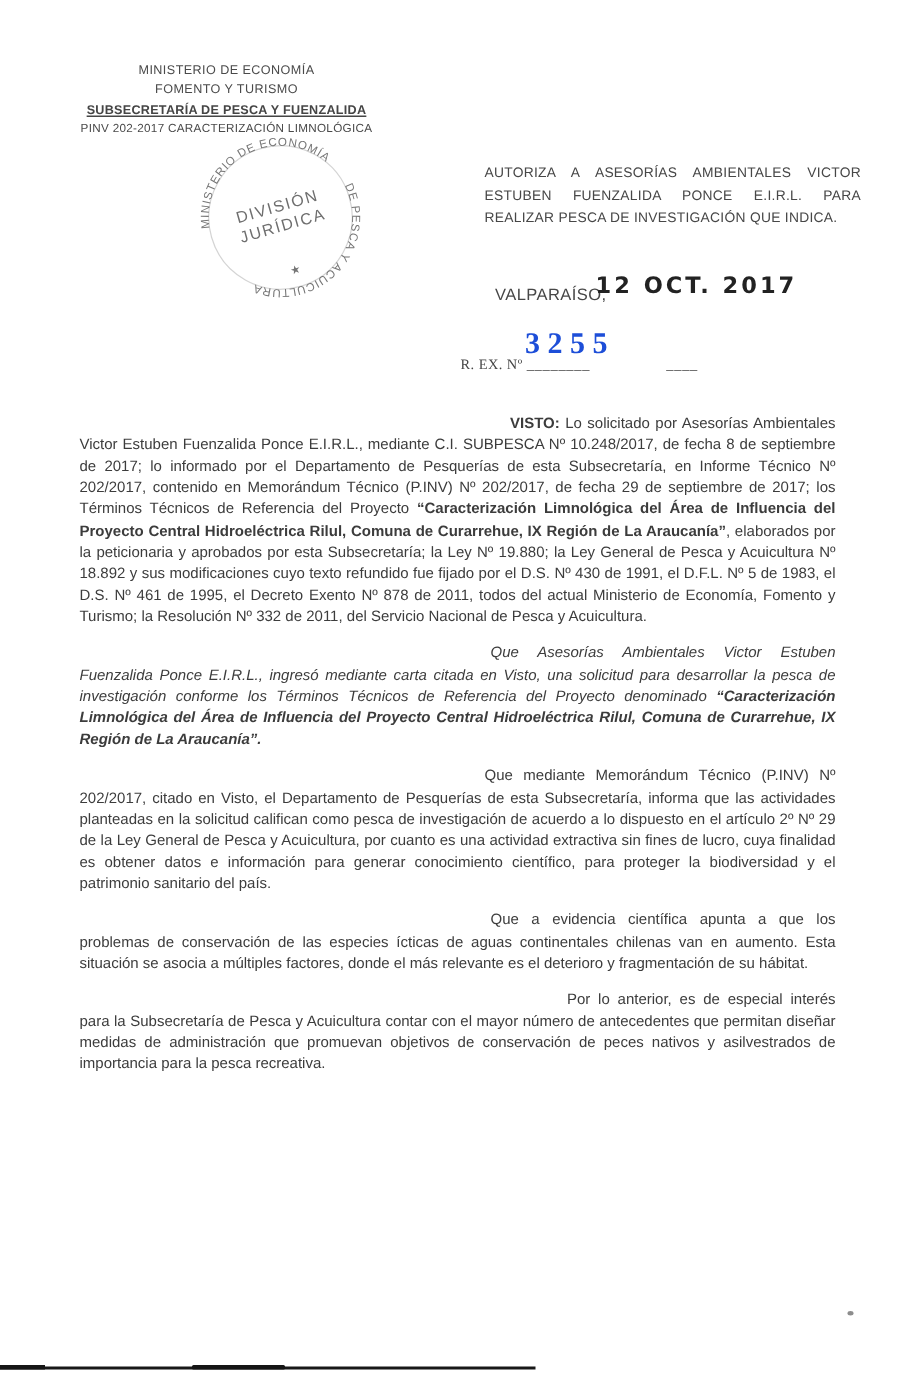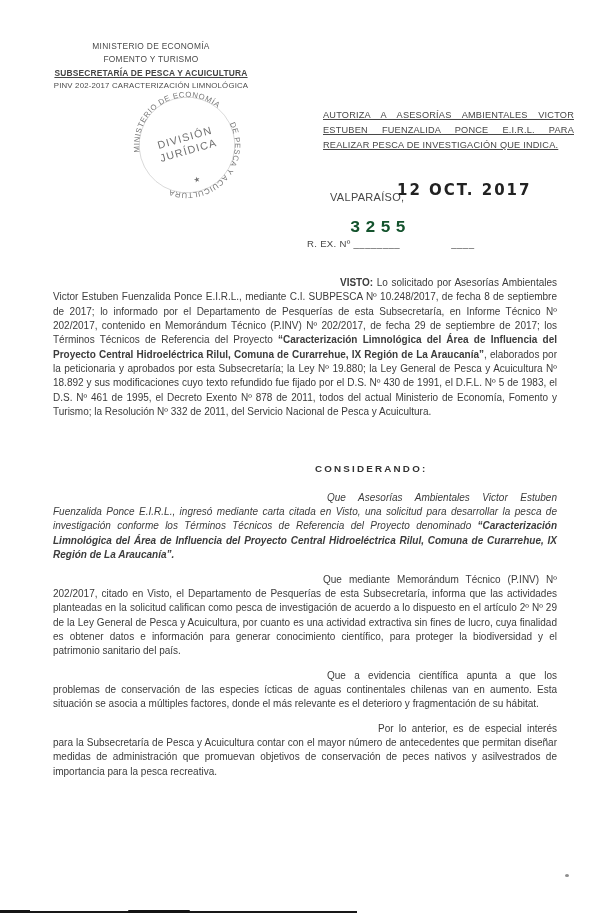--- a/index.html
+++ b/index.html
@@ -29,40 +29,40 @@
   .stamp {
     position:absolute; left:128px; top:86px; width:118px; height:118px;
     transform:rotate(-16deg); opacity:.82;
   }
   .stamp text { font-family:"Liberation Sans", sans-serif; }
 
   
   .title-block {
     position:absolute; left:323px; top:108px; width:251px;
     font-size:9.2px; line-height:15px; letter-spacing:.2px;
-    color:#474747; text-align:justify; text-transform:uppercase;text-decoration:underline;
+    color:#474747; text-align:justify; text-transform:uppercase;
   }
 
   .city-line {
     position:absolute; left:330px; top:191px;
     font-size:11px; letter-spacing:.3px; color:#474747;
   }
   .date-stamp {
     position:absolute; left:397px; top:181px;
     font-family:"DejaVu Sans", sans-serif;
     font-size:15px; font-weight:bold; letter-spacing:2px; color:#222222;
   }
   .number-stamp {
     position:absolute; left:350px; top:218px;
-    font-family:Liberation Mono, monospace;
-    font-size:17px; font-weight:bold; letter-spacing:5px; color:#14532d;
+    font-family:Liberation Serif, serif;
+    font-size:20px; font-weight:bold; letter-spacing:5px; color:#1d4ed8;
   }
   .rex-line {
     position:absolute; left:307px; top:238px;
-    font-size:9.6px; letter-spacing:.3px; color:#474747; white-space:nowrap;
+    font-size:9.6px; letter-spacing:.3px; color:#474747; white-space:nowrap;font-family:Liberation Serif, serif;
   }
   .rex-line .us { letter-spacing:.5px; color:#3a3a3a; }
   .rex-line .us2 { margin-left:48px; }
 
   
   .doc-body {
     position:absolute; left:43px; top:266px; width:524px;
     font-size:10px; line-height:14.35px; text-align:justify; color:#3c3c3c;
   }
   .doc-body p { margin:10px; }
@@ -85,21 +85,21 @@
   .speck { position:absolute; left:565px; top:874px; width:4px; height:3px; background:#8d8d8d; border-radius:50%; }
 </style>
 </head>
 <body>
 
 <div class="page">
 
   <div class="header-left">
     <div class="hl">MINISTERIO DE ECONOMÍA</div>
     <div class="hl">FOMENTO Y TURISMO</div>
-    <div class="hl3">SUBSECRETARÍA DE PESCA Y ACUICULTURA</div>
+    <div class="hl3">SUBSECRETARÍA DE PESCA Y FUENZALIDA</div>
     <div class="hl4">PINV 202-2017 CARACTERIZACIÓN LIMNOLÓGICA</div>
   </div>
 
   <svg class="stamp" viewBox="0 0 116 116" aria-hidden="true">
     <defs>
       <path id="ringPath" d="M 11,58 A 47,47 0 1 1 105,58 A 47,47 0 1 1 11,58" fill="none"></path>
     </defs>
     <circle cx="58" cy="58" r="47" fill="none" stroke="#6b6b6b" stroke-width="0.8" opacity="0.35"></circle>
     <text font-size="7.6" fill="#575757" letter-spacing="0.6">
       <textPath href="#ringPath" startOffset="2%">MINISTERIO DE ECONOMÍA</textPath>
@@ -119,21 +119,20 @@
 
   <div class="number-stamp">3255</div>
   <div class="rex-line">
     <span>R. EX. Nº</span>
     <span class="us">________</span>
     <span class="us us2">____</span>
   </div>
 
   <div class="doc-body">
     <p class="p-visto"><span class="seg-bold">VISTO:</span><span> Lo solicitado por Asesorías Ambientales Victor Estuben Fuenzalida Ponce E.I.R.L., mediante C.I. SUBPESCA Nº 10.248/2017, de fecha 8 de septiembre de 2017; lo informado por el Departamento de Pesquerías de esta Subsecretaría, en Informe Técnico Nº 202/2017, contenido en Memorándum Técnico (P.INV) Nº 202/2017, de fecha 29 de septiembre de 2017; los Términos Técnicos de Referencia del Proyecto </span><span class="seg-bold">“Caracterización Limnológica del Área de Influencia del Proyecto Central Hidroeléctrica Rilul, Comuna de Curarrehue, IX Región de La Araucanía”</span><span>, elaborados por la peticionaria y aprobados por esta Subsecretaría; la Ley Nº 19.880; la Ley General de Pesca y Acuicultura Nº 18.892 y sus modificaciones cuyo texto refundido fue fijado por el D.S. Nº 430 de 1991, el D.F.L. Nº 5 de 1983, el D.S. Nº 461 de 1995, el Decreto Exento Nº 878 de 2011, todos del actual Ministerio de Economía, Fomento y Turismo; la Resolución Nº 332 de 2011, del Servicio Nacional de Pesca y Acuicultura.</span></p>
-    <span class="heading-considerando">CONSIDERANDO:</span>
     <p class="p1"><span>Que Asesorías Ambientales Victor Estuben Fuenzalida Ponce E.I.R.L., ingresó mediante carta citada en Visto, una solicitud para desarrollar la pesca de investigación conforme los Términos Técnicos de Referencia del Proyecto denominado </span><span class="seg-bold">“Caracterización Limnológica del Área de Influencia del Proyecto Central Hidroeléctrica Rilul, Comuna de Curarrehue, IX Región de La Araucanía”.</span></p>
     <p class="p2"><span>Que mediante Memorándum Técnico (P.INV) Nº 202/2017, citado en Visto, el Departamento de Pesquerías de esta Subsecretaría, informa que las actividades planteadas en la solicitud califican como pesca de investigación de acuerdo a lo dispuesto en el artículo 2º Nº 29 de la Ley General de Pesca y Acuicultura, por cuanto es una actividad extractiva sin fines de lucro, cuya finalidad es obtener datos e información para generar conocimiento científico, para proteger la biodiversidad y el patrimonio sanitario del país.</span></p>
     <p class="p3"><span>Que a evidencia científica apunta a que los problemas de conservación de las especies ícticas de aguas continentales chilenas van en aumento. Esta situación se asocia a múltiples factores, donde el más relevante es el deterioro y fragmentación de su hábitat.</span></p>
     <p class="p4"><span>Por lo anterior, es de especial interés para la Subsecretaría de Pesca y Acuicultura contar con el mayor número de antecedentes que permitan diseñar medidas de administración que promuevan objetivos de conservación de peces nativos y asilvestrados de importancia para la pesca recreativa.</span></p>
   </div>
 
   <div class="bottom-line"></div>
   <div class="bottom-line-thick1"></div>
   <div class="bottom-line-thick2"></div>
   <div class="speck"></div>

